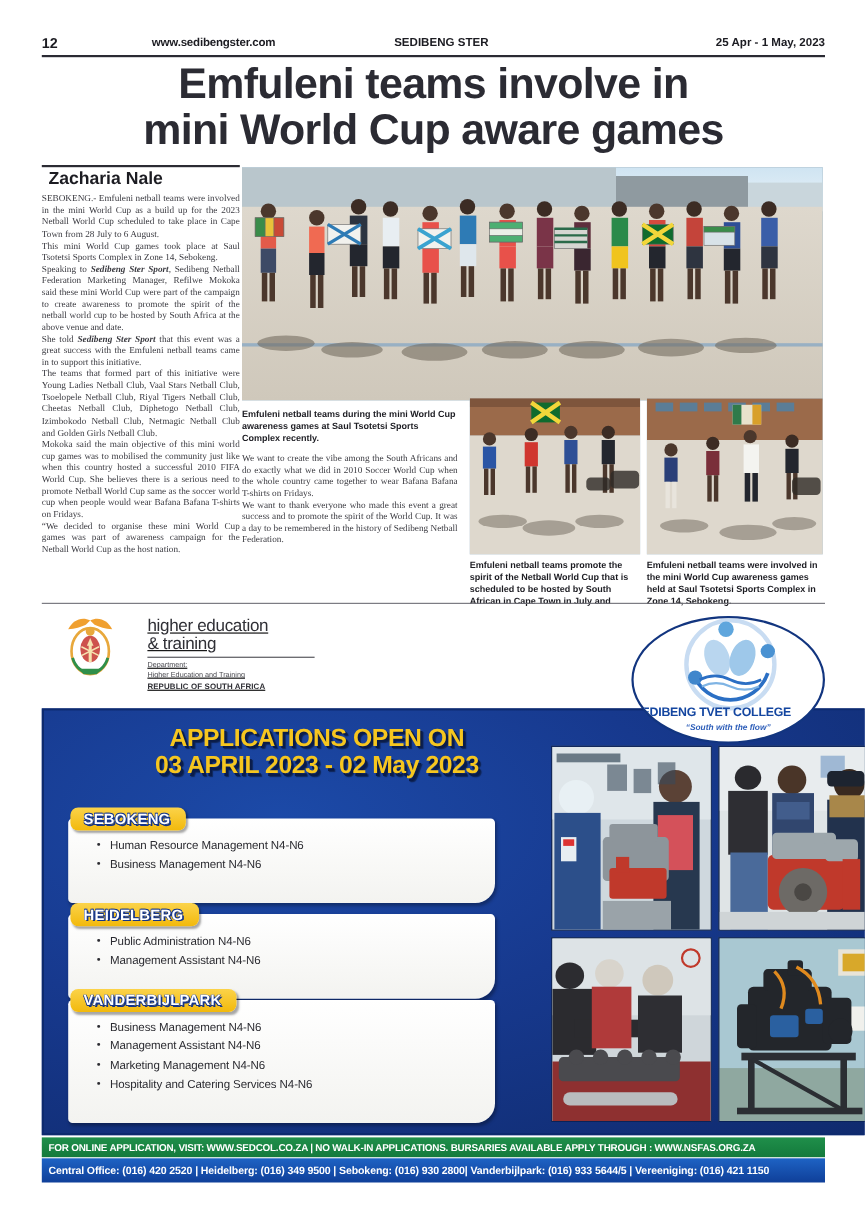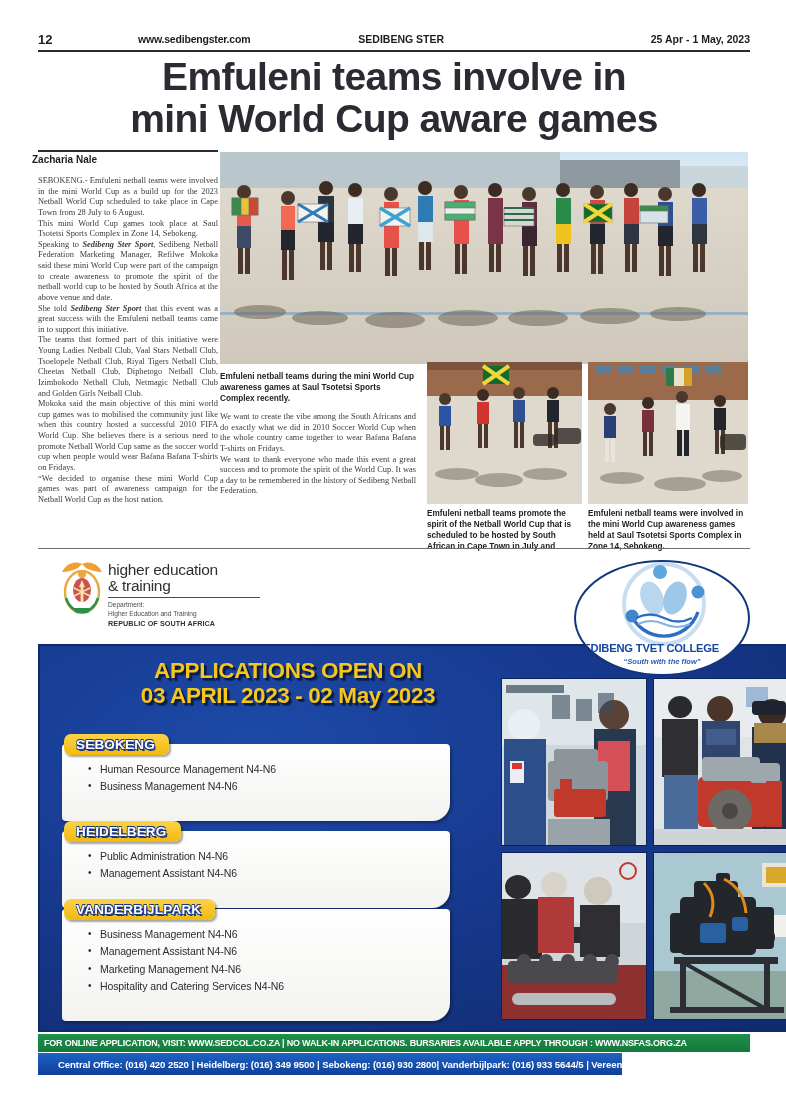--- a/index.html
+++ b/index.html
@@ -33,22 +33,22 @@
     font-size: 39px; font-weight: bold; line-height: 1.08;
     letter-spacing: -0.6px;
   }
   .headline .l2 { display:block; }
 
   
   .byline-rule {
     position:absolute; left:38px; top:150px; width:180px; height:2px; background:#2b2b33;
   }
   .byline {
-    position:absolute; left:32px; top:154px; width:185px;
-    font-size:10px; font-weight:bold; color:#1c1c22;
+    position:absolute; left:44px; top:154px; width:185px;
+    font-size:16px; font-weight:bold; color:#1c1c22;
   }
 
   
   .col1 {
     position:absolute; left:38px; top:176px; width:180px; height:365px;
     font-family:"Liberation Serif", serif; font-size:8.4px; line-height:1.265;
     color:#3a3a40; text-align:justify; overflow:hidden;
   }
   .col1 p { margin:0; }
   .col1 em { font-style:italic; font-weight:bold; }
@@ -92,21 +92,21 @@
   }
 
   .sep-rule {
     position:absolute; left:38px; top:548px; width:712px; height:1.4px; background:#6e6e76;
   }
 
   
   .logo-band {
     position:absolute; left:38px; top:552px; width:712px; height:92px; background:#fff;
   }
-  .dhet-wrap { position:absolute; left:18px; top:6px; display:flex; align-items:flex-start; gap:0; }
+  .dhet-wrap { position:absolute; left:18px; top:6px; display:flex; align-items:flex-start; gap:26px;text-decoration:underline; }
   .dhet-crest { width:52px; height:62px; }
   .dhet-text { padding-top:4px; }
   .dhet-l1 { font-size:15.5px; color:#2f2f35; line-height:1.04; letter-spacing:-0.3px; }
   .dhet-l2 { font-size:15.5px; color:#2f2f35; line-height:1.04; letter-spacing:-0.3px; }
   .dhet-hr { width:152px; height:1.2px; background:#4a4a50; margin:3px 0 3px 0; }
   .dhet-l3 { font-size:6.6px; color:#4a4a50; line-height:1.32; }
   .dhet-l4 { font-size:6.6px; color:#4a4a50; line-height:1.32; }
   .dhet-l5 { font-size:7.2px; font-weight:bold; color:#2f2f35; line-height:1.32; letter-spacing:0.1px; }
 
   
@@ -184,23 +184,23 @@
   
   .bar-green {
     position:absolute; left:38px; top:1034px; width:712px; height:18px;
     background: linear-gradient(180deg,#1f8f4a 0%, #147a3c 100%);
     display:flex; align-items:center; padding-left:6px;
   }
   .bar-green span {
     font-size:9px; font-weight:bold; color:#ffffff; letter-spacing:-0.2px; white-space:nowrap;
   }
   .bar-blue {
-    position:absolute; left:38px; top:1053px; width:584px; height:22px;
+    position:absolute; left:38px; top:1053px; width:712px; height:22px;
     background: linear-gradient(180deg,#1e63c4 0%, #0f3f99 100%);
-    display:flex; align-items:center; padding-left:20px;
+    display:flex; align-items:center; padding-left:6px;
   }
   .bar-blue span {
     font-size:9.6px; font-weight:bold; color:#ffffff; letter-spacing:-0.1px; white-space:nowrap;
   }
 </style>
 </head>
 <body>
 
 <div class="page">
 

